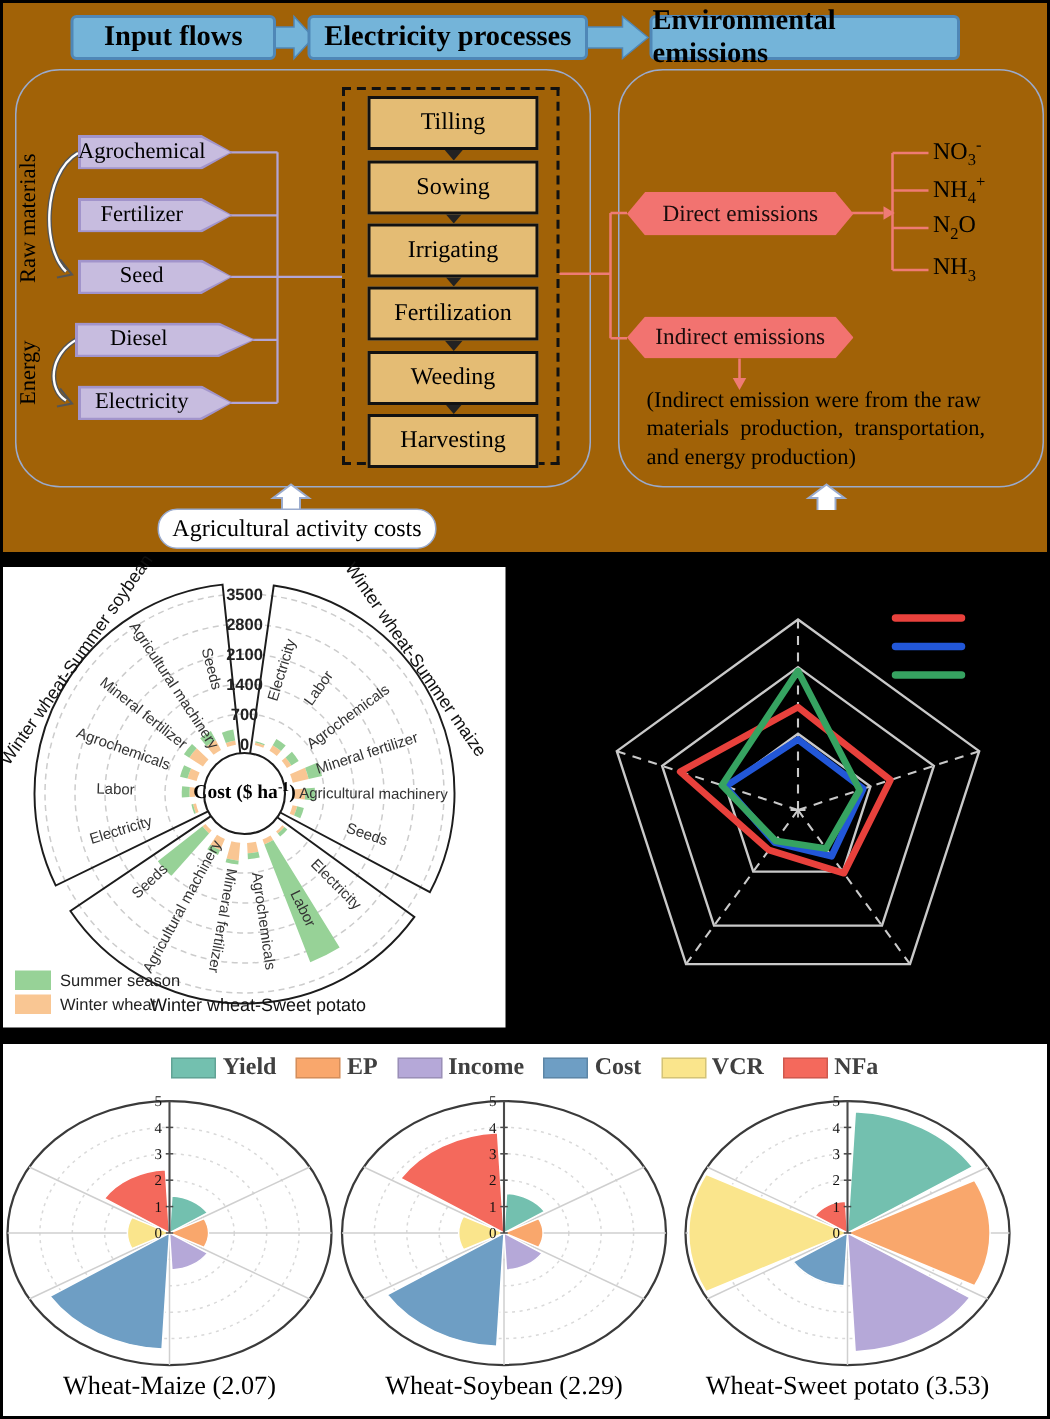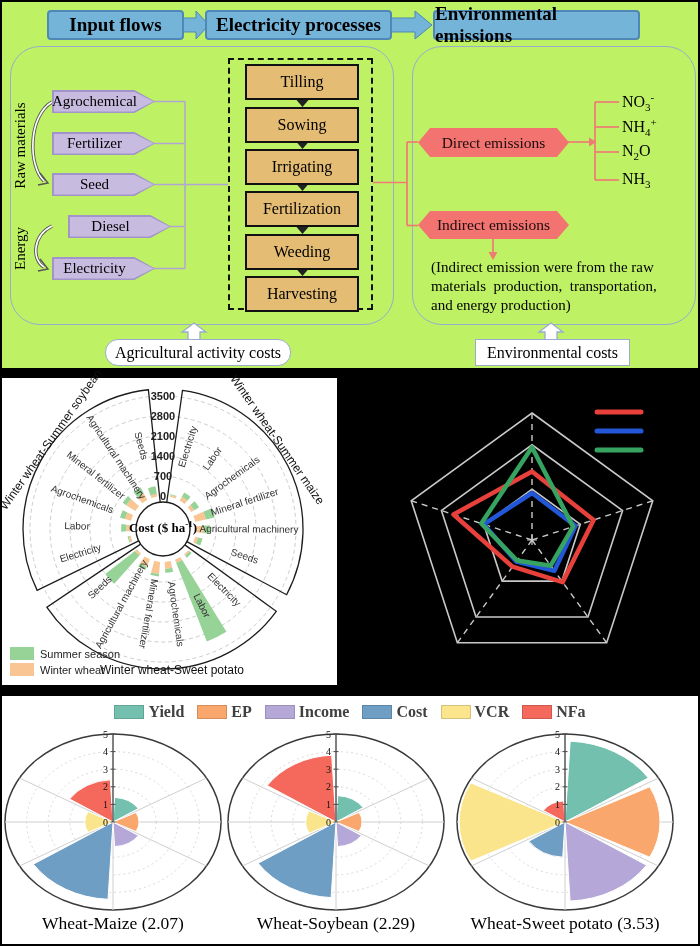--- a/index.html
+++ b/index.html
@@ -1,19 +1,19 @@
 <!DOCTYPE html>
 <html><head>
 <meta charset="utf-8">
 <style>
   html,body{margin:0;padding:0;background:#888;}
   .page{position:relative;width:700px;height:946px;background:#fff;border:2px solid #000;box-sizing:border-box;margin:0 auto;overflow:hidden;font-family:"Liberation Serif",serif;}
   .abs{position:absolute;}
   
-  #flow{position:absolute;left:0;top:0;width:696px;height:366px;background:#bef264;}
+  #flow{position:absolute;left:0;top:0;width:696px;height:366px;background:#a16207;}
   .hdr-box{position:absolute;height:30px;background:#74b4d9;border:2px solid #4f87b7;border-radius:4px;
     display:flex;align-items:center;justify-content:center;font-size:19px;font-weight:600;color:#000;box-sizing:border-box;}
   .panel{position:absolute;border:1.4px solid #9aabce;border-radius:30px;background:transparent;box-sizing:border-box;}
   .parrow{position:absolute;width:103px;height:23px;}
   .parrow .outer{position:absolute;inset:0;background:#a294cb;clip-path:polygon(0 0,80% 0,100% 50%,80% 100%,0 100%);}
   .parrow .inner{position:absolute;inset:1.5px;background:#c7bcdf;clip-path:polygon(0 0,80% 0,100% 50%,80% 100%,0 100%);}
   .parrow .lbl{position:absolute;left:0;top:0;width:85px;height:100%;display:flex;align-items:center;justify-content:center;font-size:15px;color:#000;}
   .tanbox{position:absolute;left:243px;width:114px;height:36px;background:#e4bc74;border:2px solid #111;box-sizing:border-box;
     display:flex;align-items:center;justify-content:center;font-size:16px;color:#000;}
   .dashedbox{position:absolute;left:226px;top:56px;width:145px;height:252px;border:2.4px dashed #111;box-sizing:border-box;}
@@ -129,21 +129,21 @@
     <div class="parrow" style="left:50px;top:130px;">
         <div class="outer"></div>
         <div class="inner"></div>
         <div class="lbl">Fertilizer</div>
       </div>
     <div class="parrow" style="left:50px;top:171px;">
         <div class="outer"></div>
         <div class="inner"></div>
         <div class="lbl">Seed</div>
       </div>
-    <div class="parrow" style="left:66px;top:213px;">
+    <div class="parrow" style="left:48px;top:213px;padding-left:17px;">
         <div class="outer"></div>
         <div class="inner"></div>
         <div class="lbl">Diesel</div>
       </div>
     <div class="parrow" style="left:50px;top:255px;">
         <div class="outer"></div>
         <div class="inner"></div>
         <div class="lbl">Electricity</div>
       </div>
 
@@ -178,23 +178,20 @@
     <div class="species" style="top:125px;">NH<sub>4</sub><sup>+</sup></div>
     <div class="species" style="top:150px;">N<sub>2</sub>O</div>
     <div class="species" style="top:178px;">NH<sub>3</sub></div>
 
     <div class="note">(Indirect emission were from the raw
 materials  production,  transportation,
 and energy production)</div>
 
     <div class="callout" style="left:103px;width:186px;border-radius:13px;">
         <span>Agricultural activity costs</span>
-      </div>
-    <div class="callout" style="left:473px;width:155px;">
-        <span>Environmental costs</span>
       </div>
   </div>
 
   <div id="band">
     <div id="costpanel">
       <svg id="costsvg" width="335" height="307">
           <g>
             <circle cx="161" cy="151" r="53" fill="none" stroke="#cccccc" stroke-width="1" stroke-dasharray="4 3"></circle>
             <circle cx="161" cy="151" r="73" fill="none" stroke="#cccccc" stroke-width="1" stroke-dasharray="4 3"></circle>
             <circle cx="161" cy="151" r="93" fill="none" stroke="#cccccc" stroke-width="1" stroke-dasharray="4 3"></circle>

